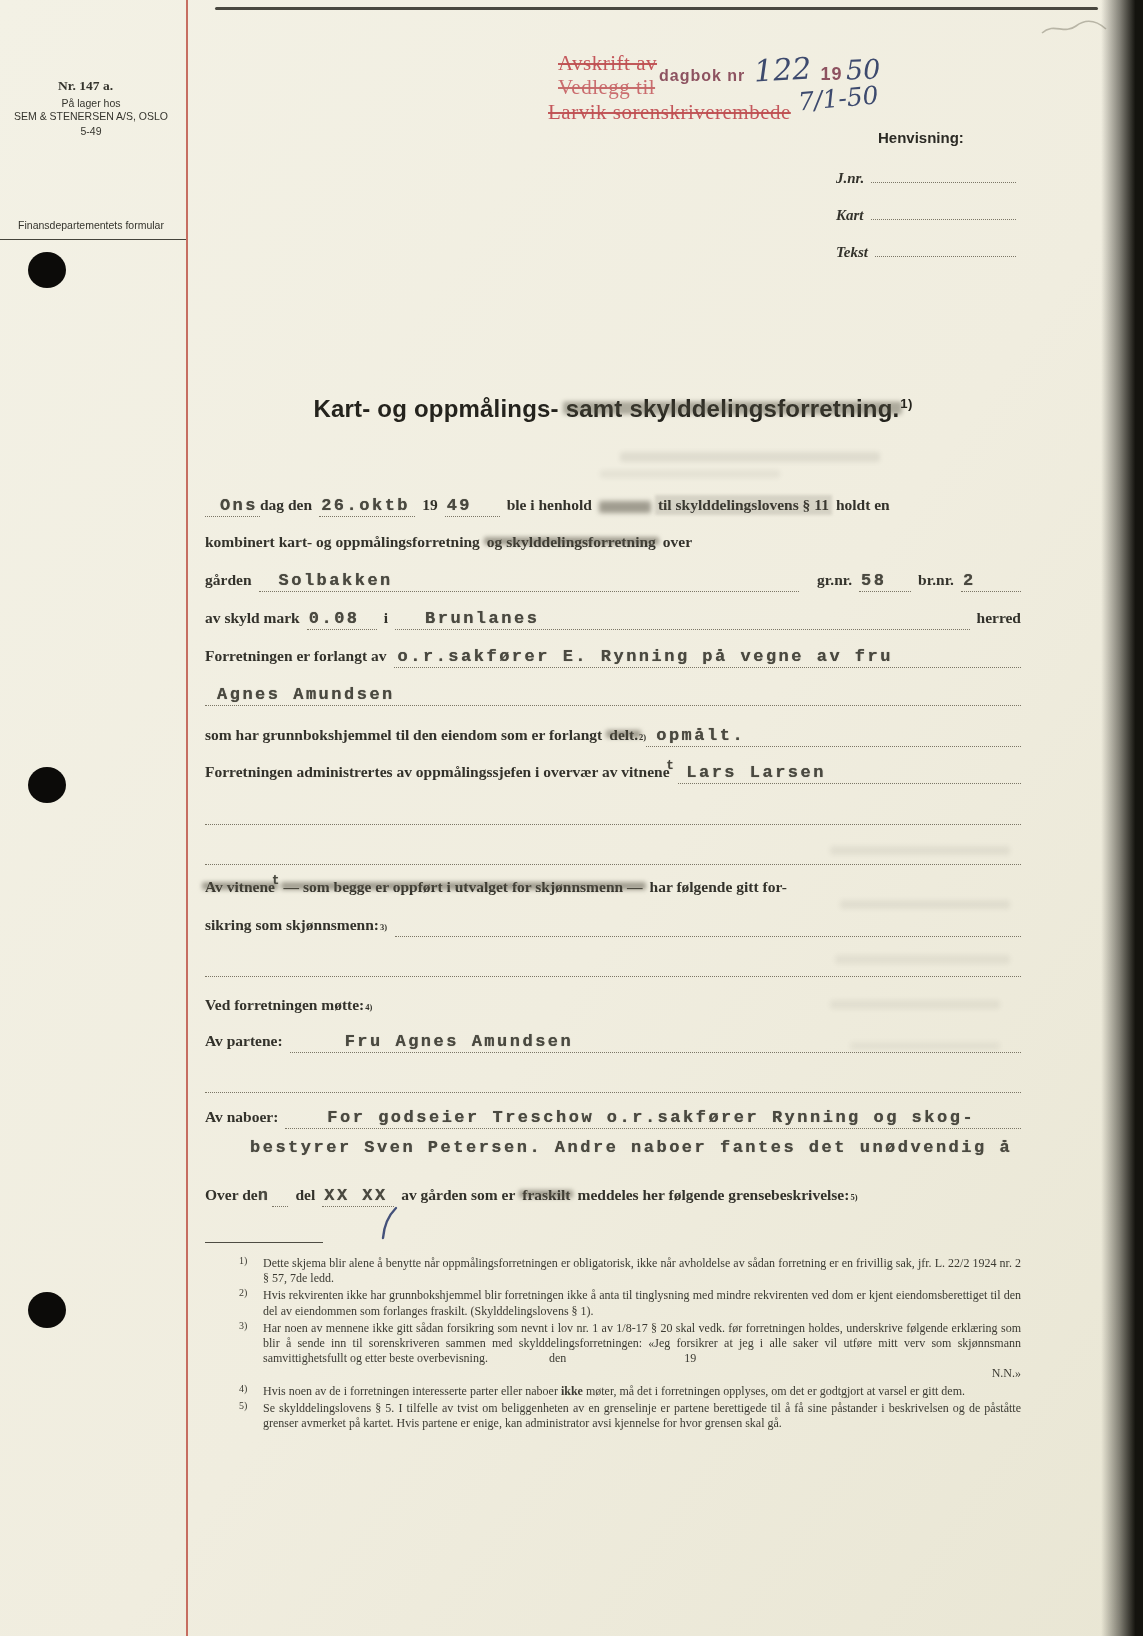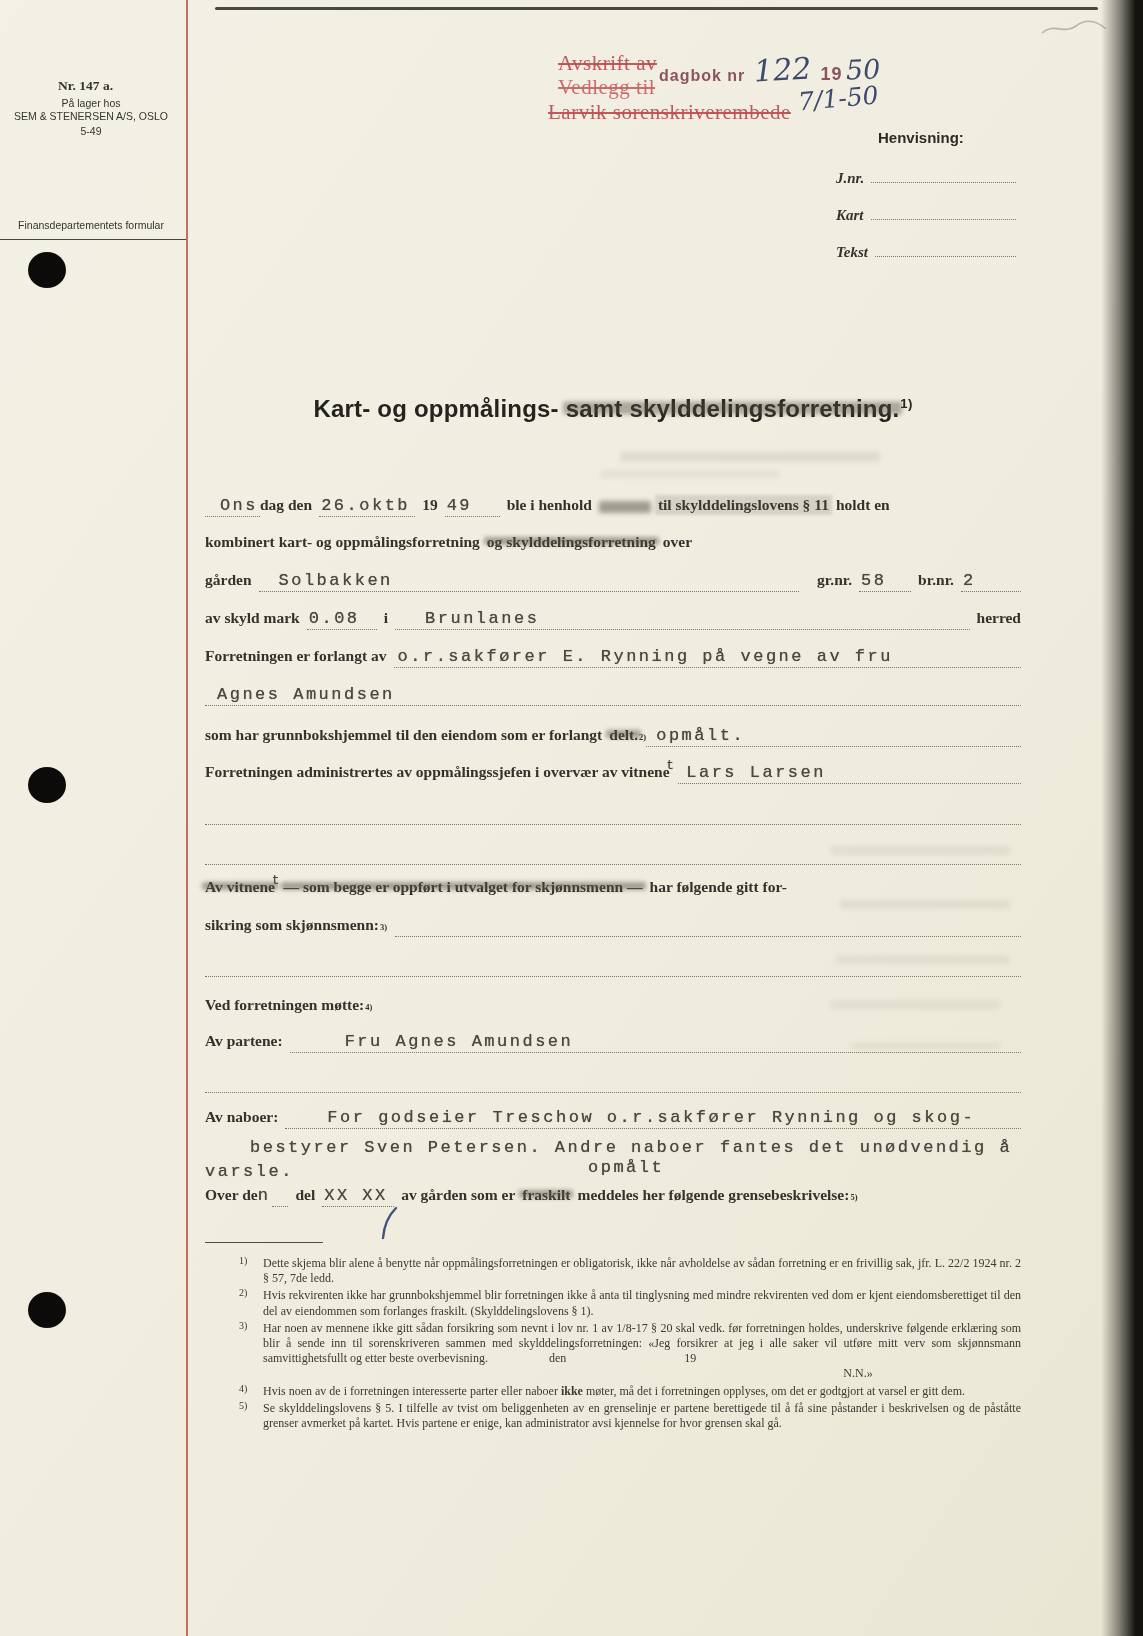--- a/index.html
+++ b/index.html
@@ -44,41 +44,41 @@
   .fnref{font-size:.55em;vertical-align:super;font-weight:bold;margin-left:1px}
 
   
   .line{position:absolute;left:205px;width:816px;height:21px;display:flex;align-items:baseline;
         font-size:15.5px;font-weight:bold;color:#33322b;white-space:nowrap}
   .p{margin-right:7px;flex:none}
   .fill{flex:1 1 auto;min-width:18px;border-bottom:1.6px dotted #7b7666;align-self:stretch;
         display:flex;align-items:baseline;padding:0 4px;overflow:hidden}
   .dots{flex:none;border-bottom:1.6px dotted #7b7666;align-self:stretch;display:flex;align-items:baseline;
         padding:0 2px;margin-right:7px;overflow:hidden}
-  .typed{font-family:"Liberation Mono",monospace;font-weight:normal;font-size:17px;letter-spacing:2.5px;
+  .typed{font-family:"Liberation Mono",monospace;font-weight:bold;font-size:17px;letter-spacing:2.5px;
          color:#4a4940;text-shadow:0 0 .7px rgba(74,73,64,.85);flex:none}
   .typed-sup{position:relative;top:-8px;font-size:12px;margin:0 2px 0 -3px}
   .smudged{position:relative;display:inline-block}
   .smudged::before{content:"";position:absolute;left:-3px;right:-3px;top:46%;height:8px;transform:translateY(-50%);
         background:rgba(88,84,70,.5);filter:blur(2px);border-radius:2px;pointer-events:none}
   .smudged-title::before{height:13px;background:rgba(82,78,64,.42)}
   .band{position:relative;display:inline-block}
   .band::before{content:"";position:absolute;inset:-1px -3px;background:rgba(95,90,75,.18);filter:blur(1.5px);pointer-events:none}
   .xsmudge{flex:none;width:52px;height:12px;background:rgba(80,76,64,.5);filter:blur(2.5px);border-radius:2px;align-self:center;margin-right:7px}
   .abs{position:absolute}
 
   
   .footrule{position:absolute;left:205px;top:1242px;width:118px;border-top:1.5px solid #4e4c43}
   .footnotes{position:absolute;left:205px;top:1256px;width:816px;font-size:12px;line-height:15.2px;
              color:#3b3a32;text-align:justify;font-weight:500}
   .fn{position:relative;padding-left:58px;margin-bottom:2px}
   .fn-num{position:absolute;left:34px;top:-3px;font-size:10px}
   .g1{display:inline-block;width:58px}
   .g2{display:inline-block;width:118px}
-  .fn-nn{text-align:center;padding-left:432px}
+  .fn-nn{text-align:right;padding-left:432px}
   .b{font-weight:bold}
 
   svg.mark{position:absolute;overflow:visible}
 </style>
 </head>
 <body>
 
 <div class="page">
 
   <div class="top-edge"></div>
@@ -262,24 +262,20 @@
     <span class="p">Av naboer:</span>
     <span class="fill" style="padding-left:42px">
         <span class="typed">For godseier Treschow o.r.sakfører Rynning og skog-</span>
       </span>
   </div>
 
   <div class="line" style="top:1138px">
     <span class="typed" style="margin-left:45px">bestyrer Sven Petersen. Andre naboer fantes det unødvendig å</span>
   </div>
 
-  <div class="line" style="top:1162px">
-    <span class="typed">varsle.</span>
-    <span class="typed abs" style="left:383px;top:-4px">opmålt</span>
-  </div>
 
   <div class="line" style="top:1186px">
     <span>Over de</span>
     <span class="typed">n</span>
     <span class="dots" style="width:16px;margin-left:2px"></span>
     <span class="p">del</span>
     <span class="dots" style="width:72px">
         <span class="typed">XX XX</span>
       </span>
     <span class="p">av gården som er</span>

